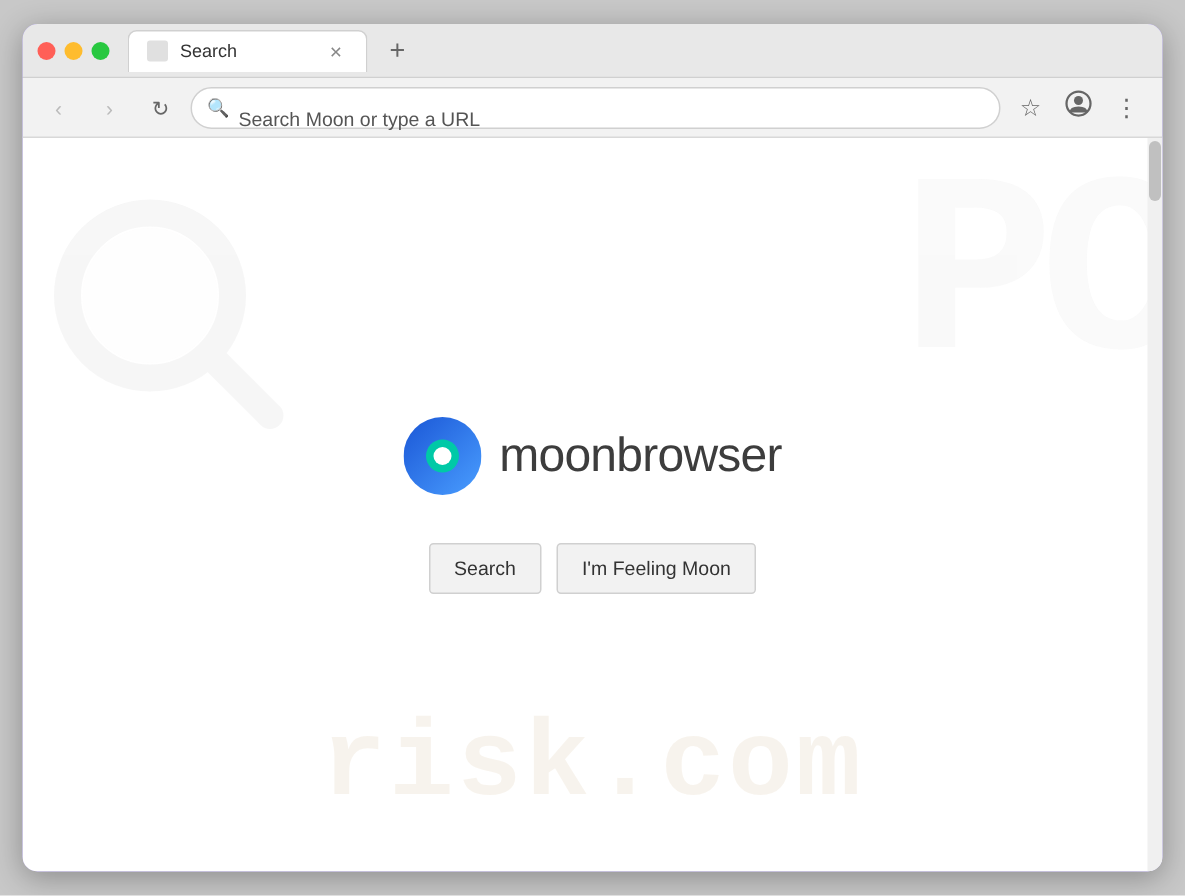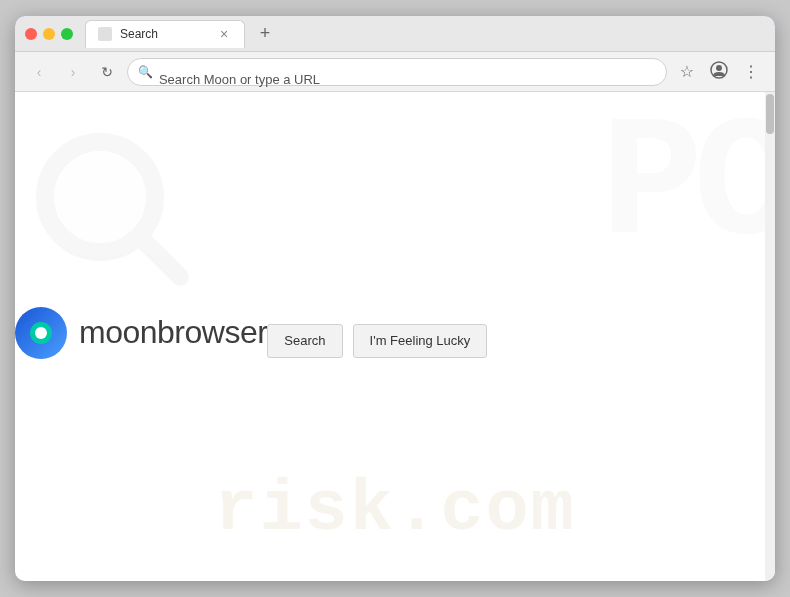--- a/index.html
+++ b/index.html
@@ -195,22 +195,23 @@
       pointer-events: none;
       z-index: 0;
       font-family: Liberation Mono, monospace;
     }
 
     
     .main-content {
       position: relative;
       z-index: 1;
       display: flex;
-      flex-direction: row;
-      align-items: center;
+      flex-direction: column;
+      align-items: center;
+      gap: 16px;
       width: 100%;
     }
 
     
     .logo-area {
       display: flex;
       align-items: center;
       gap: 12px;
       margin-bottom: 8px;
     }
@@ -377,21 +378,21 @@
           <circle cx="26" cy="26" r="26" fill="url(#grad1)"></circle>
           <circle cx="26" cy="26" r="11" fill="#00c9a7"></circle>
           <circle cx="26" cy="26" r="6" fill="#ffffff"></circle>
         </svg>
         <span class="logo-text">moonbrowser</span>
       </div>
 
 
       <div class="search-buttons">
         <button class="search-btn">Search</button>
-        <button class="search-btn">I'm Feeling Lucky</button>
+        <button class="search-btn">I'm Feeling Moon</button>
       </div>
 
     </div>
 
     <div class="scrollbar">
       <div class="scrollbar-thumb"></div>
     </div>
 
   </div>
 </div>

